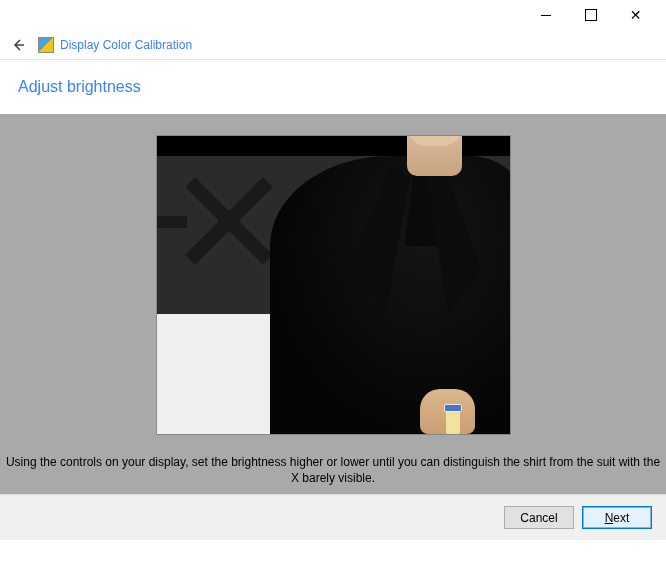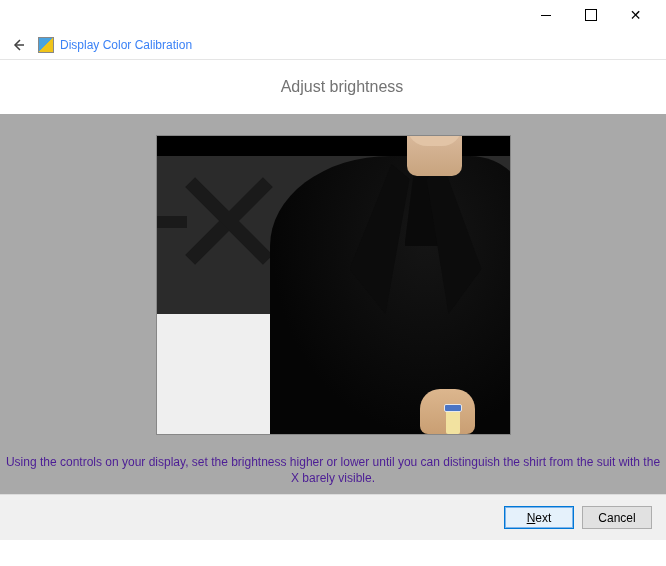--- a/index.html
+++ b/index.html
@@ -52,25 +52,24 @@
     height: 16px;
     margin-right: 6px;
     background: linear-gradient(135deg,#4aa3df 0%,#4aa3df 50%,#f0c419 50%,#f0c419 100%);
     border:1px solid #888;
   }
   .app-title {
     font-size: 12px;
     color: #3b82f6;
   }
   .heading {
-    color: #737373;
+    color: #3b82f6;
     font-size: 16px;
     font-weight: 400;
     padding: 18px 0 18px 18px;
-    text-align: center;
   }
   .content-area {
     background: #a9a9a9;
     width: 666px;
     height: 380px;
     position: relative;
     display:flex;
     flex-direction: column;
     align-items: center;
     justify-content: flex-start;
@@ -188,21 +187,21 @@
     background:#4a74c4;
     border:1px solid #e8e8e8;
     border-radius:2px;
   }
   .instruction {
     position:absolute;
     bottom:8px;
     left:0; right:0;
     text-align:center;
     font-size:12px;
-    color:#4c1d95;
+    color:#000000;
     padding: 0 4px;
     line-height:1.35;
   }
   .footer {
     height: 46px;
     background:#f0f0f0;
     border-top:1px solid #dcdcdc;
     display:flex;
     justify-content:flex-end;
     align-items:center;
@@ -263,15 +262,15 @@
       <div class="chin"></div>
       <div class="hand"></div>
       <div class="pen-body"></div>
       <div class="pen-ring"></div>
     </div>
   </div>
   <div class="instruction">Using the controls on your display, set the brightness higher or lower until you can distinguish the shirt from the suit with the X barely visible.</div>
 </div>
 
 <div class="footer">
+  <button class="btn">Cancel</button>
   <button class="btn primary"><span class="ul">N</span><span>ext</span></button>
-  <button class="btn">Cancel</button>
 </div>
 
 </body></html>

